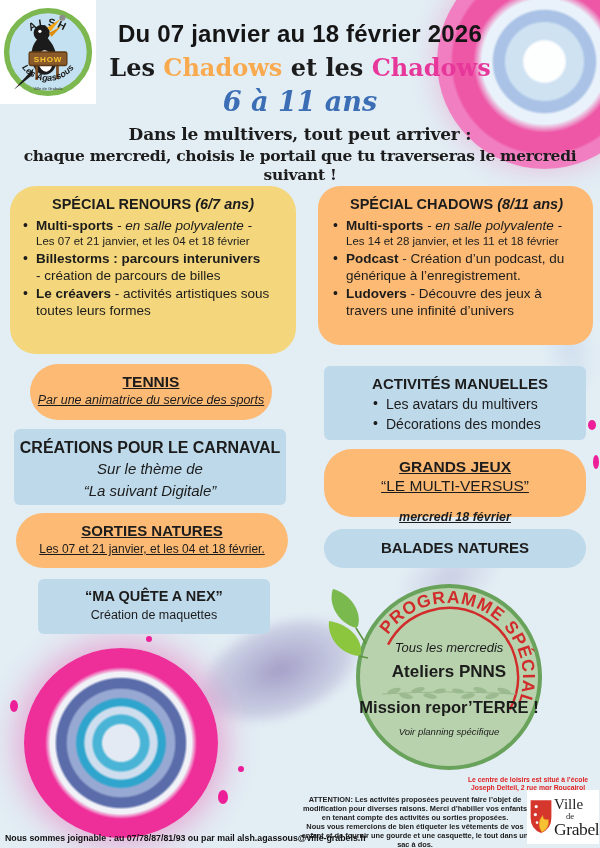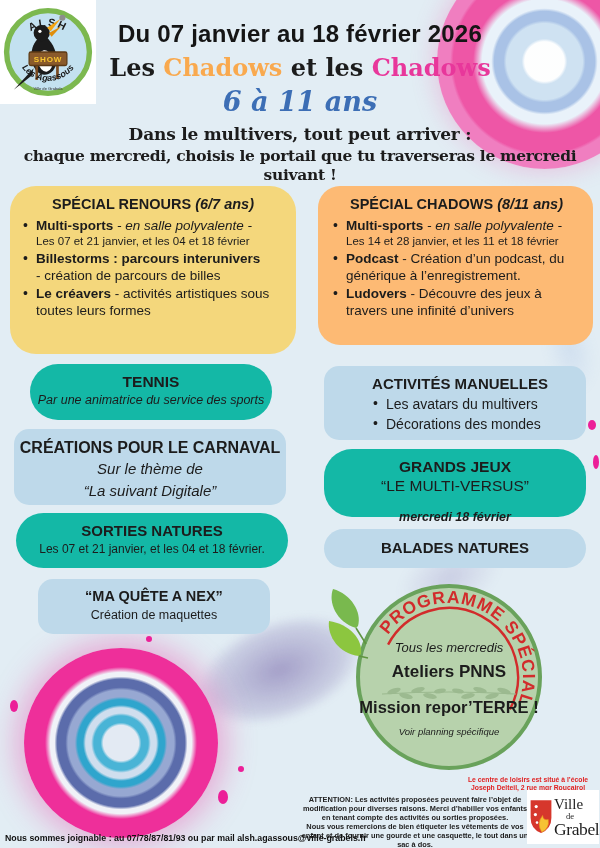--- a/index.html
+++ b/index.html
@@ -43,22 +43,22 @@
   .hdr-groups .g1{color:#f9a94e;}
   .hdr-groups .g2{color:#e8379b;}
   .hdr-age{top:86px;font-size:27px;font-weight:bold;font-style:italic;color:#3c6eb5;font-family:"DejaVu Serif",serif;}
   .tag1{top:124px;font-size:17px;font-weight:bold;font-family:"DejaVu Serif",serif;letter-spacing:-.2px;}
   .tag2{top:146px;font-size:15.5px;font-weight:bold;font-family:"DejaVu Serif",serif;letter-spacing:-.3px;}
   
   .box{position:absolute;box-sizing:border-box;}
   .bx-title{font-weight:bold;text-align:center;font-size:14.5px;}
   .bx-note{text-align:center;}
   .b-yellow{background:#f4d77c;border-radius:26px;}
-  .b-salmon{background:#14b8a6;border-radius:28px;}
-  .b-blue{background:#bed9ea;border-radius:15px;}
+  .b-salmon{background:#fdba74;border-radius:28px;text-decoration:underline;}
+  .b-blue{background:#bed9ea;border-radius:6px;}
   .b-mauve{background:#fdba74;border-radius:22px;}
   .renours{left:10px;top:186px;width:286px;height:168px;padding:10px 10px 0 10px;}
   .chadows{left:318px;top:186px;width:275px;height:159px;padding:10px 10px 0 12px;}
   .blist{list-style:none;margin:6px 0 0 0;padding:0;font-size:13.5px;line-height:1.25;}
   .blist li{position:relative;padding-left:16px;margin-bottom:2px;}
   .blist li::before{content:"•";position:absolute;left:3px;top:-1px;font-size:14px;}
   .sub-dates{font-size:11.5px;line-height:1.2;}
   .tennis{left:30px;top:364px;width:242px;height:56px;padding-top:9px;}
   .tennis .bx-note{font-size:12.5px;font-style:italic;margin-top:2px;}
   .carnaval{left:14px;top:429px;width:272px;height:76px;padding-top:10px;}

